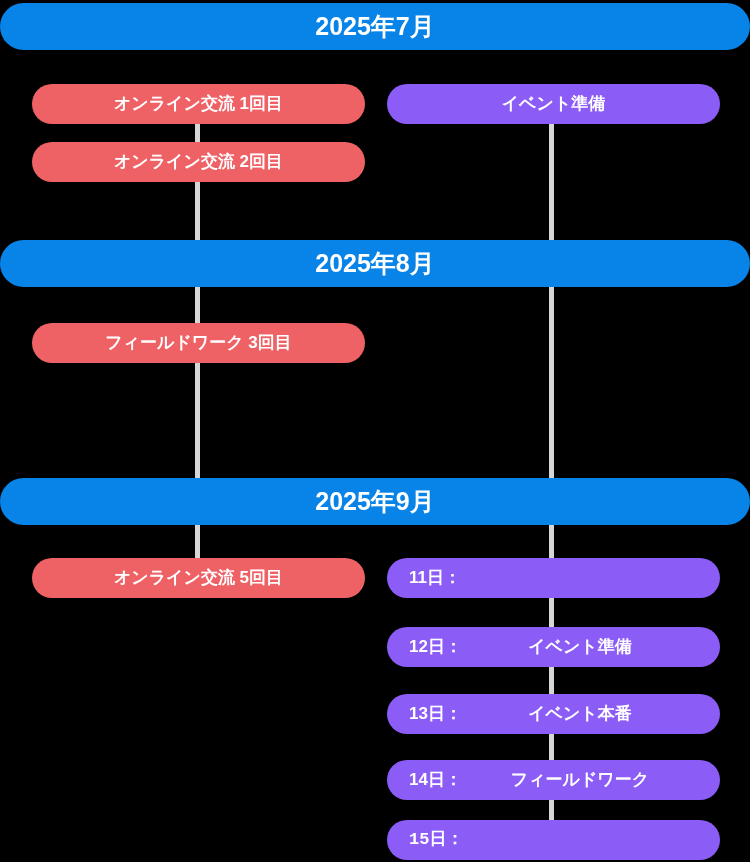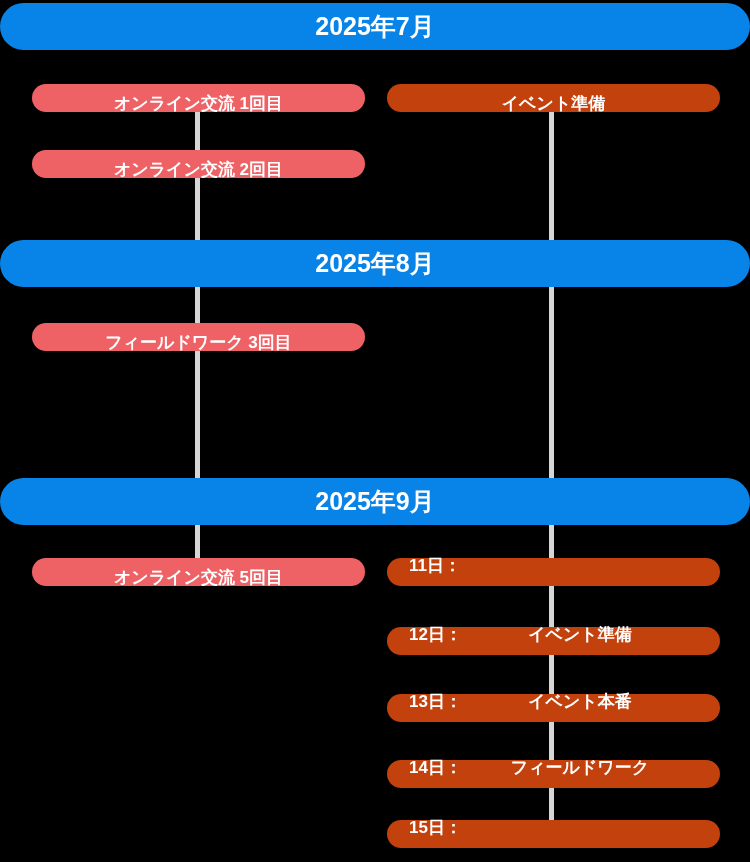--- a/index.html
+++ b/index.html
@@ -41,44 +41,44 @@
     z-index: 2;
   }
   .m1 { top: 3px; }
   .m2 { top: 240px; text-align: center; }
   .m3 { top: 478px; }
 
   
   .pill {
     position: absolute;
     width: 333px;
-    height: 28px;
+    height: 40px;
     border-radius: 20px;
     color: #ffffff;
     font-size: 17px;
     font-weight: 600;
     line-height: 40px;
     text-align: center;
     z-index: 2;
   }
   .pill.red   { left: 32px;  background: #ee6266; }
-  .pill.green { left: 387px; background: #c2410c; }
+  .pill.green { left: 387px; background: #8b5cf6; }
 
   .r1 { top: 84px; }
-  .r2 { top: 150px; }
+  .r2 { top: 142px; }
   .r3 { top: 323px; }
   .r4 { top: 393px; }
   .r5 { top: 558px; }
 
   .g-prep { top: 84px; }
   .g11 { top: 558px; }
   .g12 { top: 627px; }
   .g13 { top: 694px; }
   .g14 { top: 760px; }
-  .g15 { top: 820px; }
+  .g15 { top: 820px; font-family: Liberation Mono, monospace; }
 
   
   .pill.dated {
     display: flex;
     align-items: flex-end;
     padding: 0 22px;
     box-sizing: border-box;
     text-align: left;
   }
   .pill.dated .day {

